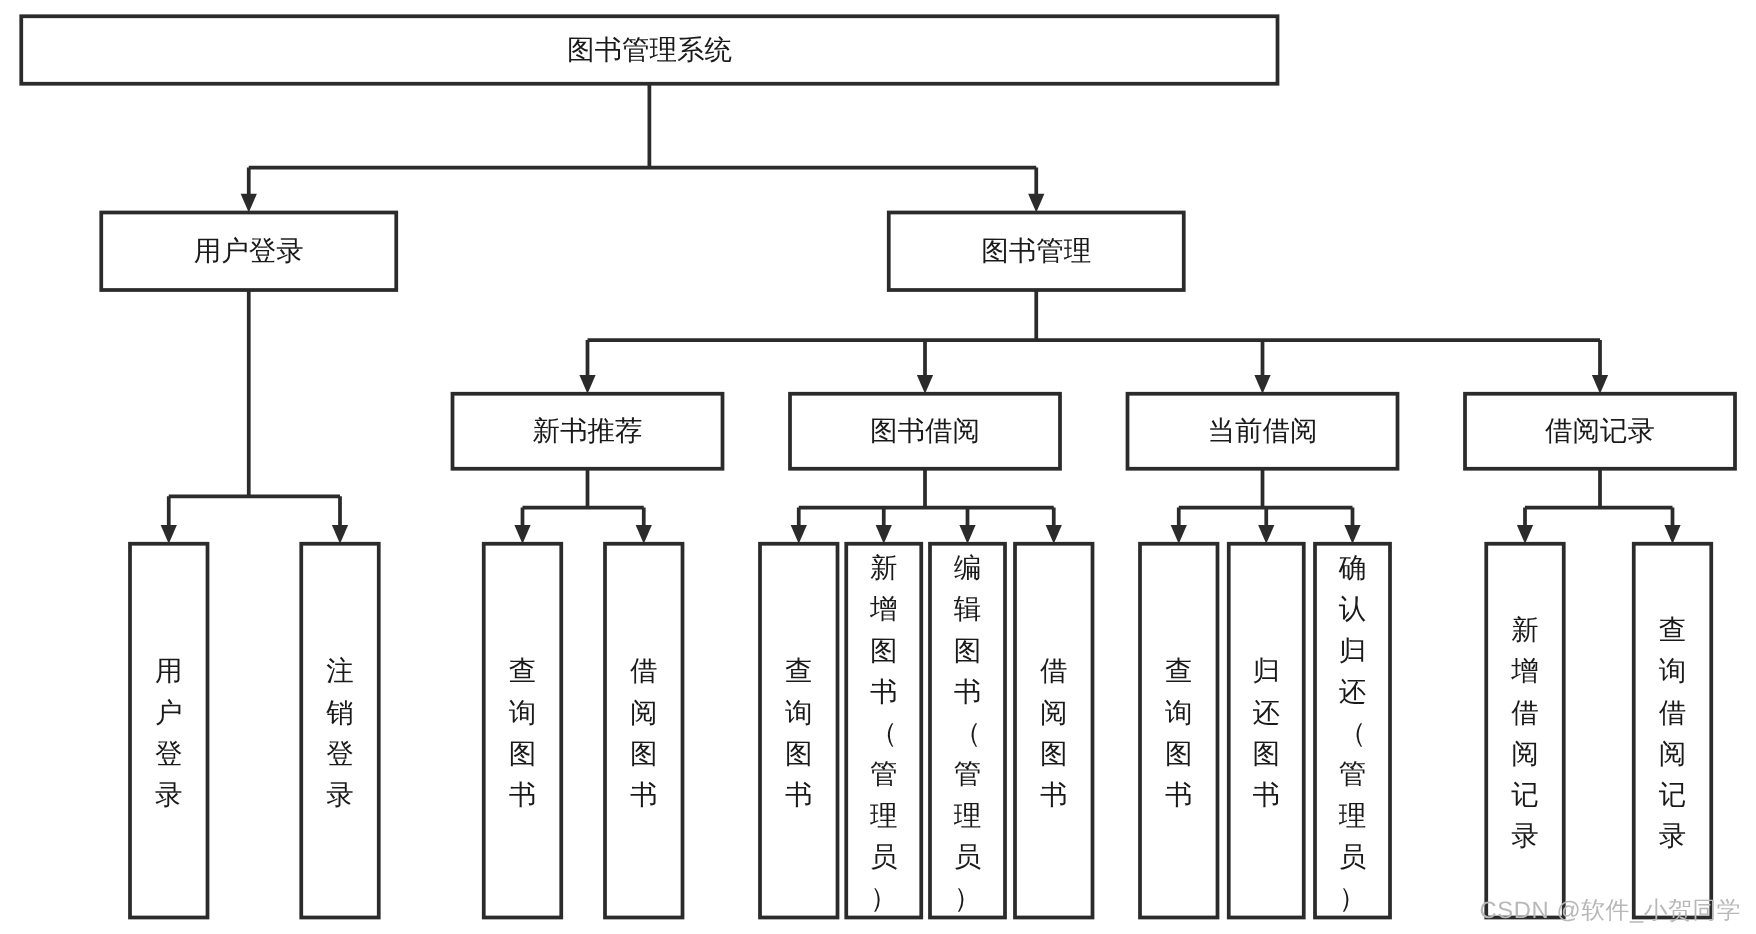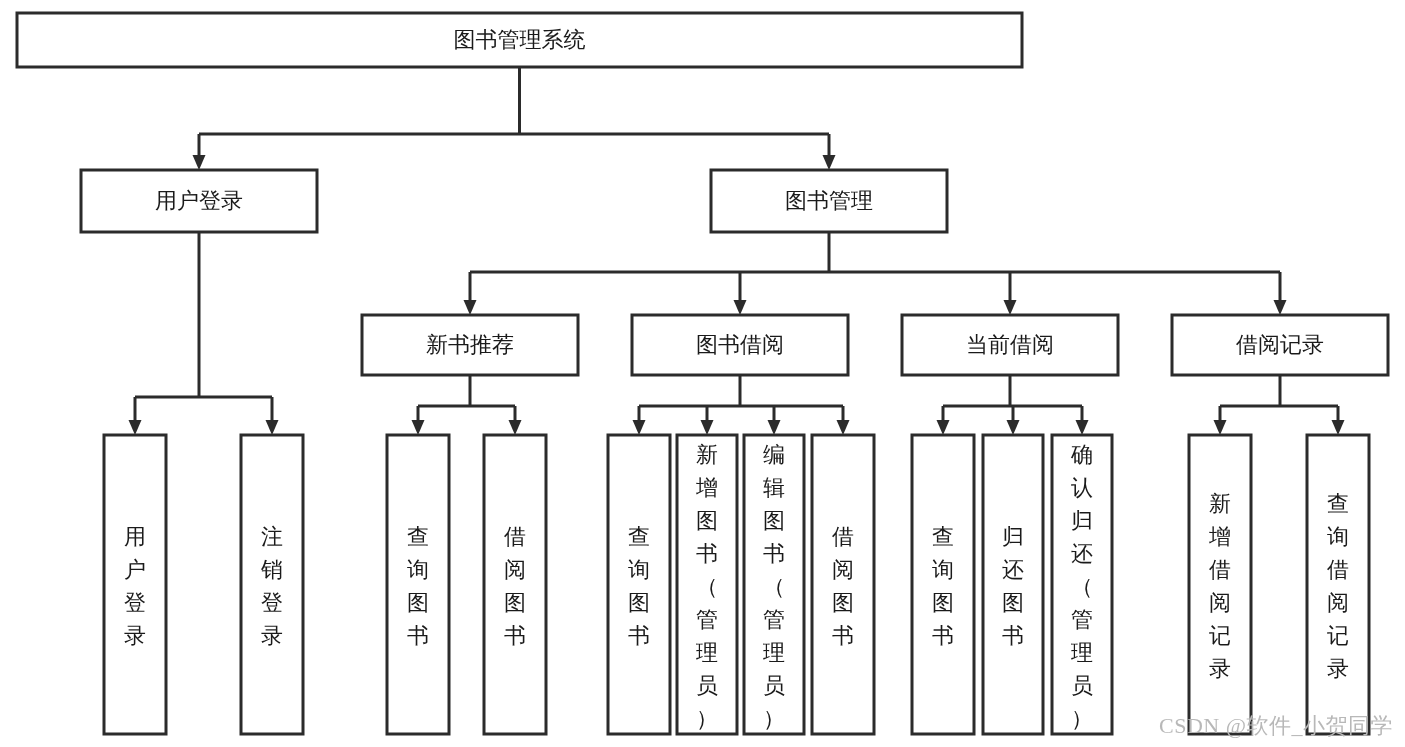--- a/index.html
+++ b/index.html
@@ -45,22 +45,22 @@
     fill: none;
   }
   .edge-arrow {
     fill: #2b2b2b;
     stroke: none;
   }
   .watermark {
     position: absolute;
     right: 12px;
     bottom: 6px;
-    font-family: Liberation Serif, serif;
-    font-size: 22px;
+    font-family: Liberation Sans, sans-serif;
+    font-size: 19px;
     color: #b8b8b8;
     white-space: nowrap;
     letter-spacing: 0.5px;
     pointer-events: none;
     user-select: none;
   }
 </style>
 </head>
 <body>
 

